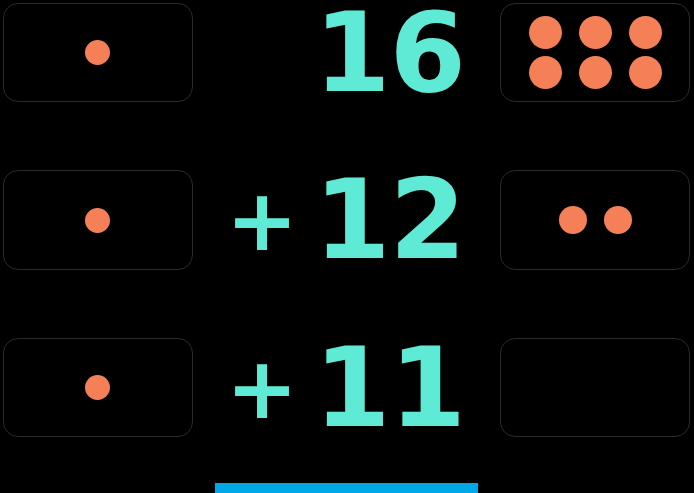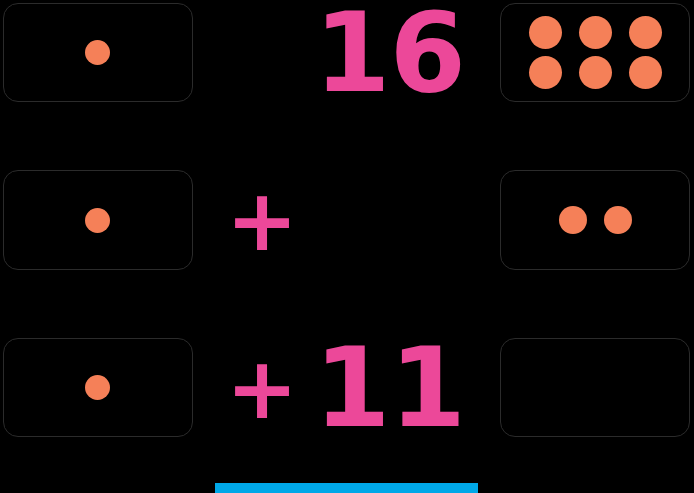--- a/index.html
+++ b/index.html
@@ -73,21 +73,21 @@
   }
   .grid-6 .dot { width: 33px; height: 33px; }
 
   
   .expr {
     position: absolute;
     left: 200px;
     width: 296px;
     display: flex;
     align-items: center;
-    color: #ec4899;
+    color: #5eead4;
     font-weight: bold;
     letter-spacing: -1px;
   }
   .expr-row1 {
     top: 3px; height: 99px;
     justify-content: flex-end;
     padding-right: 31px;
     box-sizing: border-box;
   }
   .expr-row2, .expr-row3 {
@@ -146,20 +146,21 @@
   </div>
 
   <div class="panel panel-left row-2">
     <div class="dot-grid grid-1">
       <span class="dot"></span>
     </div>
   </div>
 
   <div class="expr expr-row2">
     <span class="op">+</span>
+    <span class="num">12</span>
   </div>
 
   <div class="panel panel-right row-2">
     <div class="dot-grid grid-2">
       <span class="dot"></span>
       <span class="dot"></span>
     </div>
   </div>
 
   <div class="panel panel-left row-3">

